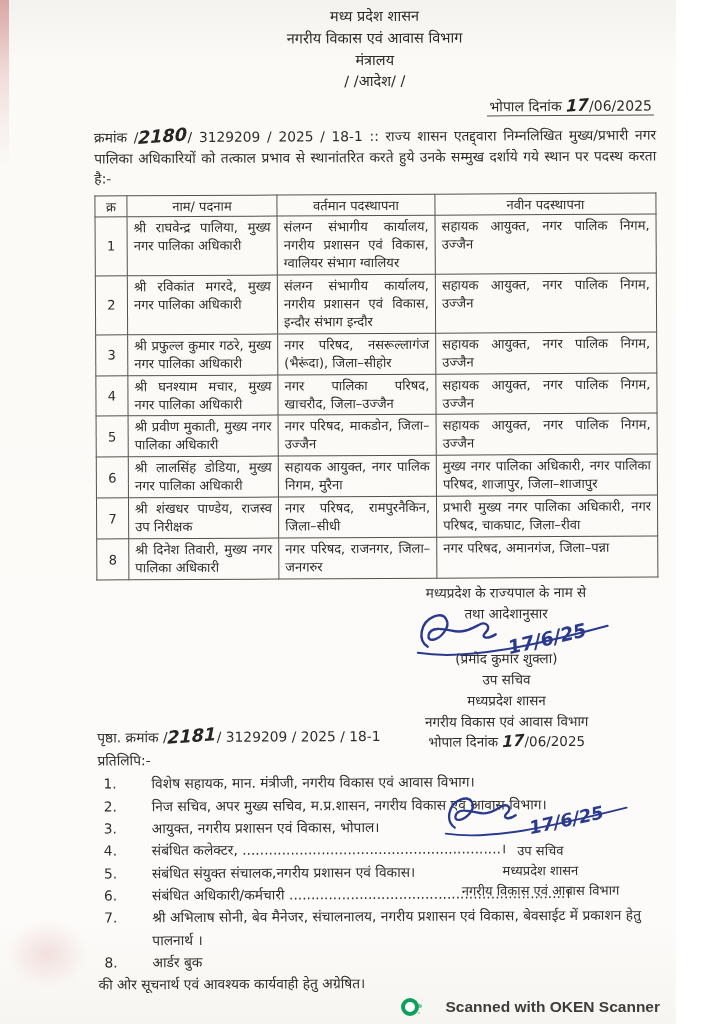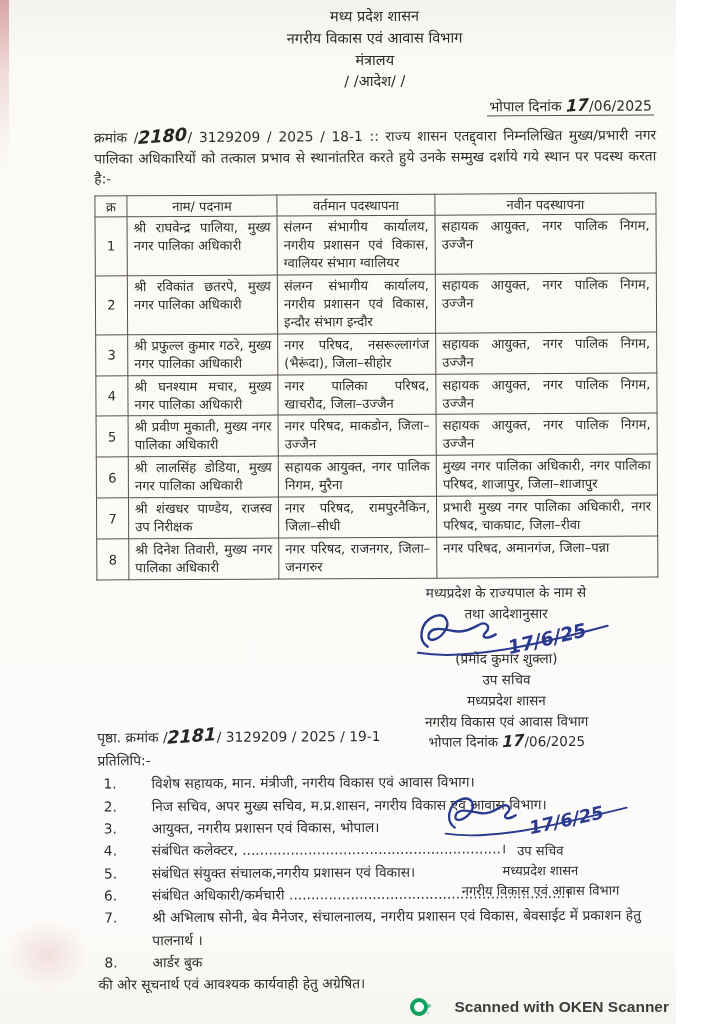--- a/index.html
+++ b/index.html
@@ -40,21 +40,21 @@
   .sig2 .sig-wrap{position:relative;height:44px;}
   .sig2 .sig-svg{left:18px;top:-6px;}
   .ink-text{font-style:italic;font-weight:bold;}
   
   .endorsement{margin-top:-27px;font-size:13.8px;}
   .pagenum-line{margin-bottom:4px;}
   .copy-label{margin:2px 0 3px 0;}
   .copy-item{display:grid;grid-template-columns:48px 1fr;line-height:1.62;margin-left:6px;}
   .closing-line{margin-top:1px;line-height:1.5;}
   
-  .oken-footer{position:absolute;right:7px;bottom:8px;display:flex;align-items:center;gap:27px;
+  .oken-footer{position:absolute;right:16px;bottom:8px;display:flex;align-items:center;gap:27px;
     font-family:"Liberation Sans",sans-serif;font-size:15.5px;font-weight:bold;color:#3d3d3d;justify-content:center;}
   .oken-icon{position:relative;width:10px;height:10px;border:4.6px solid #0ea05c;border-radius:50%;
     background:#ffffff;display:inline-block;}
   .oken-icon::after{content:"";position:absolute;right:-7px;top:2px;width:4px;height:4px;border-radius:50%;
     background:rgba(14,160,92,.55);box-shadow:-1px 7px 0 -1px rgba(14,160,92,.45), 2px -6px 0 -1.5px rgba(14,160,92,.4);}
 </style>
 </head>
 <body>
 
 <div class="page">
@@ -97,21 +97,21 @@
       </thead>
       <tbody>
         <tr>
           <td class="sno">1</td>
           <td class="just">श्री राघवेन्द्र पालिया, मुख्य नगर पालिका अधिकारी</td>
           <td class="just">संलग्न संभागीय कार्यालय, नगरीय प्रशासन एवं विकास, ग्वालियर संभाग ग्वालियर</td>
           <td class="just">सहायक आयुक्त, नगर पालिक निगम, उज्जैन</td>
         </tr>
         <tr>
           <td class="sno">2</td>
-          <td class="just">श्री रविकांत छतरपे, मुख्य नगर पालिका अधिकारी</td>
+          <td class="just">श्री रविकांत मगरदे, मुख्य नगर पालिका अधिकारी</td>
           <td class="just">संलग्न संभागीय कार्यालय, नगरीय प्रशासन एवं विकास, इन्दौर संभाग इन्दौर</td>
           <td class="just">सहायक आयुक्त, नगर पालिक निगम, उज्जैन</td>
         </tr>
         <tr>
           <td class="sno">3</td>
           <td class="just">श्री प्रफुल्ल कुमार गठरे, मुख्य नगर पालिका अधिकारी</td>
           <td class="just">नगर परिषद, नसरूल्लागंज (भैरूंदा), जिला–सीहोर</td>
           <td class="just">सहायक आयुक्त, नगर पालिक निगम, उज्जैन</td>
         </tr>
         <tr>
@@ -162,21 +162,21 @@
       <div>मध्यप्रदेश शासन</div>
       <div>नगरीय विकास एवं आवास विभाग</div>
       <div>
         <span>भोपाल दिनांक</span>
         <span class="hand small">17</span><span>/06/2025</span>
       </div>
     </div>
 
     <div class="endorsement">
       <div class="pagenum-line">
-        <span>पृष्ठा. क्रमांक /</span><span class="hand">2181</span><span>/ 3129209 / 2025 / 19-1</span>
+        <span>पृष्ठा. क्रमांक /</span><span class="hand">2181</span><span>/ 3129209 / 2025 / 18-1</span>
       </div>
       <div class="copy-label">प्रतिलिपि:-</div>
 
       <div class="copy-item">
         <span>1.</span>
         <span>विशेष सहायक, मान. मंत्रीजी, नगरीय विकास एवं आवास विभाग।</span>
       </div>
       <div class="copy-item">
         <span>2.</span>
         <span>निज सचिव, अपर मुख्य सचिव, म.प्र.शासन, नगरीय विकास एवं आवास विभाग।</span>

